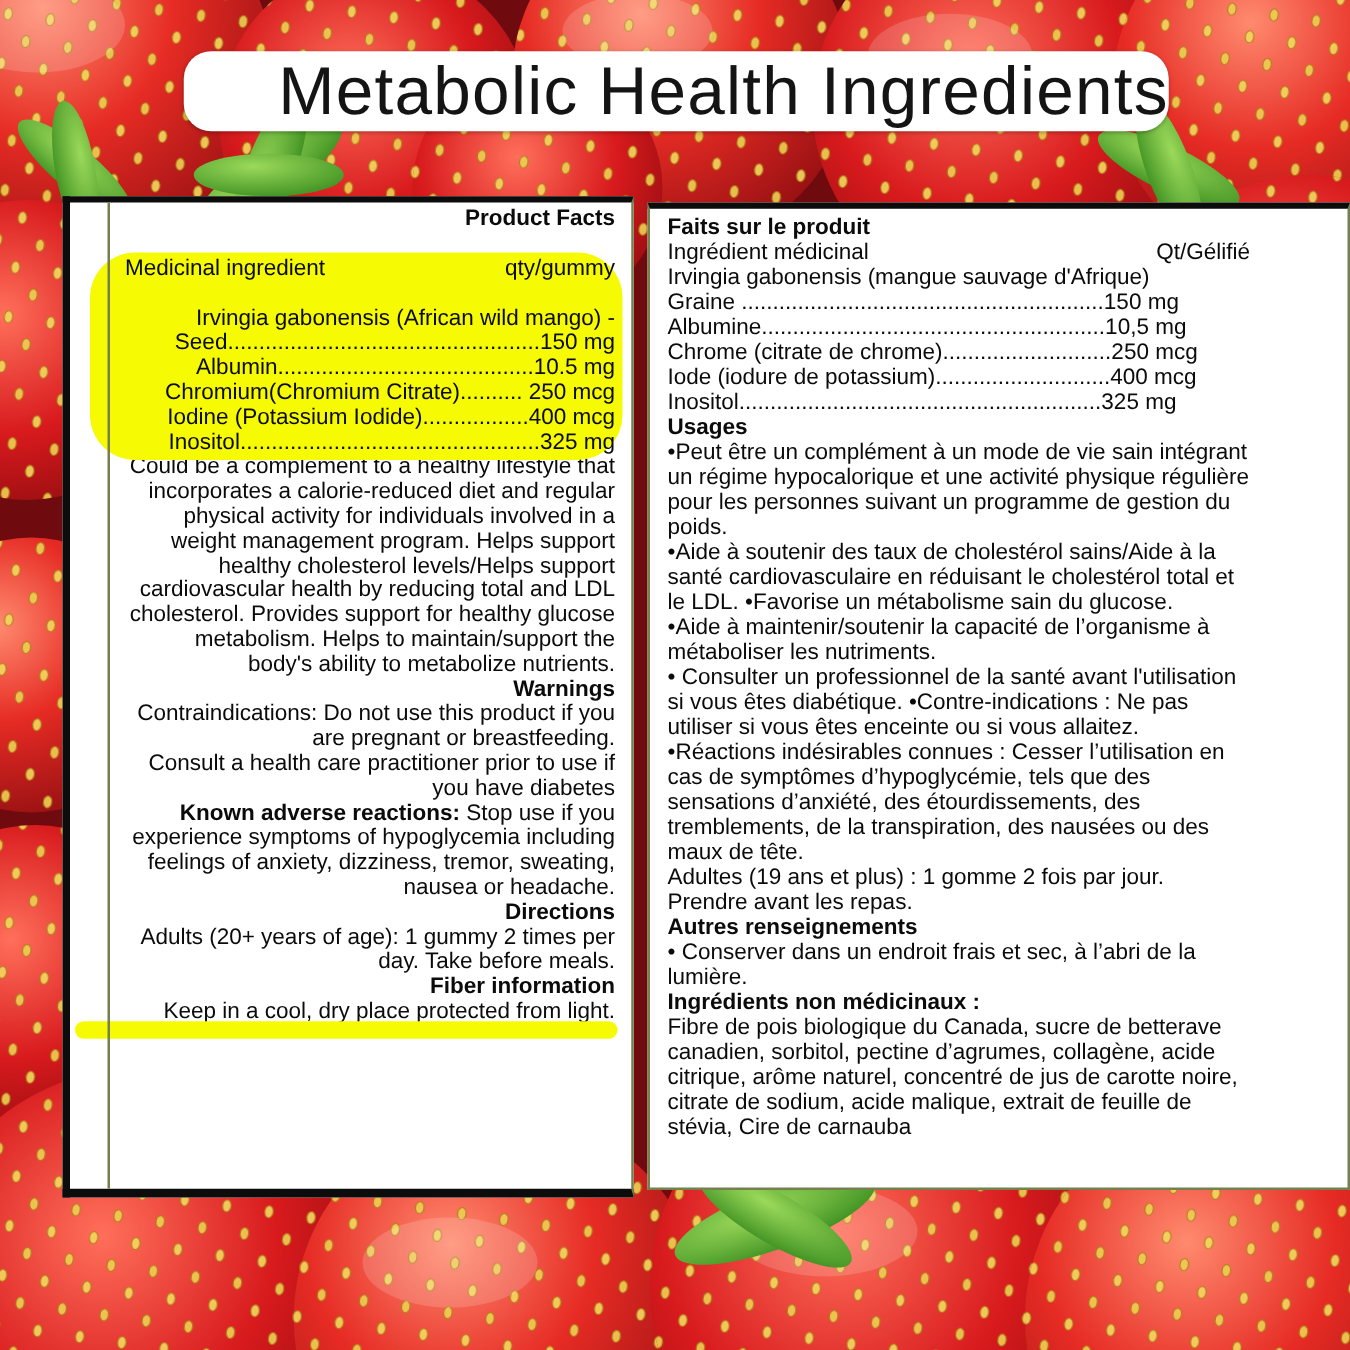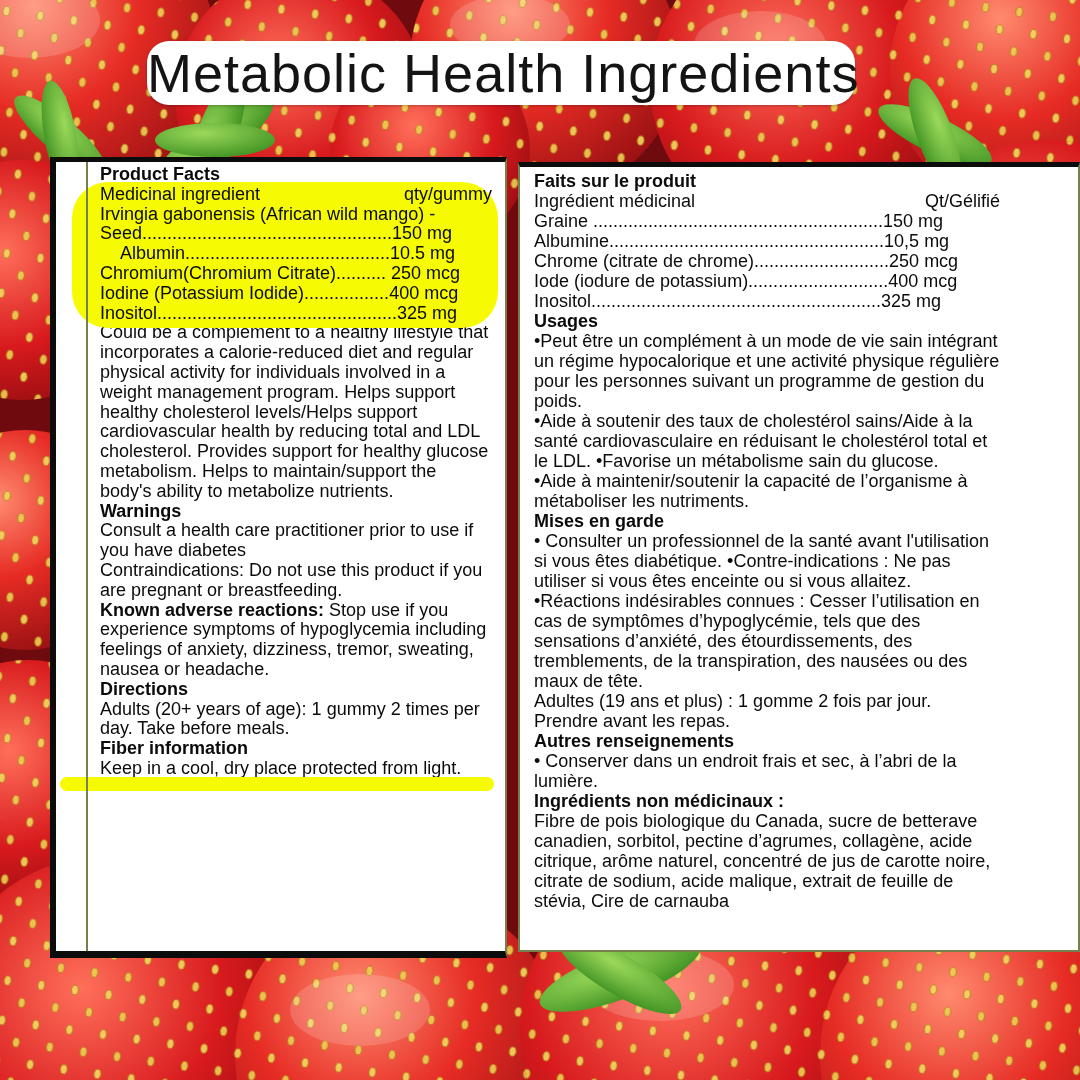--- a/index.html
+++ b/index.html
@@ -1,50 +1,50 @@
 <!DOCTYPE html>
 <html><head>
 <meta charset="utf-8">
 <style>
   html,body{margin:0;padding:0;background:#6f0a0e;}
   #stage{position:relative;width:1080px;height:1080px;overflow:hidden;
          font-family:"Liberation Sans", sans-serif;color:#0b0b0b;}
   #bg{position:absolute;inset:0;z-index:0;}
 
   
-  .banner{position:absolute;left:147px;top:41px;width:708px;height:64px;
+  .banner{position:absolute;left:147px;top:41px;width:788px;height:64px;
           background:#ffffff;border-radius:22px;z-index:3;
-          display:flex;align-items:center;justify-content:flex-start;
+          display:flex;align-items:center;justify-content:flex-end;
           box-shadow:0 1px 3px rgba(0,0,0,.25);}
   .banner h1{margin:0;font-size:54px;font-weight:400;letter-spacing:1px;
              color:#141414;white-space:nowrap;}
 
   
   .panel{position:absolute;background:#ffffff;z-index:2;overflow:hidden;
          box-sizing:border-box;}
   .panel-left{left:50px;top:157px;width:457px;height:801px;
               border-left:6px solid #0c0c0c;border-top:5px solid #0c0c0c;
               border-bottom:7px solid #0c0c0c;border-right:2px solid #75804e;}
   .panel-left .rule{position:absolute;left:30px;top:0;bottom:0;width:2px;
                     background:#75804e;z-index:2;}
   .panel-right{left:518px;top:162px;width:562px;height:790px;
                border:2px solid #75804e;border-top:5px solid #0c0c0c;}
 
   .content{position:absolute;font-size:18px;line-height:19.8px;z-index:1;}
-  .panel-left .content{left:44px;top:3px;width:392px;}
+  .panel-left .content{left:44px;top:3px;width:392px;text-align:right;}
   .panel-right .content{left:14px;top:4px;width:466px;line-height:20px;}
 
   .h{font-weight:bold;}
   .pre{white-space:pre-wrap;}
   .qty-row{display:flex;justify-content:space-between;}
   .b{font-weight:bold;}
 
   
   .hl{position:relative;}
-  .hl > *{position:relative;z-index:1;}
+  .hl > *{position:relative;z-index:1;margin-top:20px;}
   .hl::before{content:"";position:absolute;background:#f6fb04;z-index:0;}
   .hl1::before{top:-3px;bottom:-5px;left:-28px;right:-6px;border-radius:36px;}
   .hl2::before{top:-2px;bottom:-12px;left:-40px;right:-2px;border-radius:42px;}
 </style>
 </head>
 <body>
 <div id="stage">
 
   <svg id="bg" width="1080" height="1080" viewBox="0 0 1080 1080" aria-hidden="true">
     <defs>
@@ -150,49 +150,49 @@
         </div>
         <div class="pre">Irvingia gabonensis (African wild mango) -
 Seed..................................................150 mg
     Albumin.........................................10.5 mg
 Chromium(Chromium Citrate).......... 250 mcg
 Iodine (Potassium Iodide).................400 mcg
 Inositol................................................325 mg</div>
       </div>
       <div>Could be a complement to a healthy lifestyle that incorporates a calorie-reduced diet and regular physical activity for individuals involved in a weight management program. Helps support healthy cholesterol levels/Helps support cardiovascular health by reducing total and LDL cholesterol. Provides support for healthy glucose metabolism. Helps to maintain/support the body's ability to metabolize nutrients.</div>
       <div class="h">Warnings</div>
+      <div>Contraindications: Do not use this product if you are pregnant or breastfeeding.</div>
       <div>Consult a health care practitioner prior to use if you have diabetes</div>
-      <div>Contraindications: Do not use this product if you are pregnant or breastfeeding.</div>
       <div><span class="b">Known adverse reactions:</span><span> Stop use if you experience symptoms of hypoglycemia including feelings of anxiety, dizziness, tremor, sweating, nausea or headache.</span></div>
       <div class="h">Directions</div>
       <div>Adults (20+ years of age): 1 gummy 2 times per day. Take before meals.</div>
       <div class="h">Fiber information</div>
       <div>Keep in a cool, dry place protected from light.</div>
       <div class="hl hl2">
       </div>
     </div>
   </div>
 
   <div class="panel panel-right">
     <div class="content">
       <div class="h">Faits sur le produit</div>
       <div class="qty-row">
         <span>Ingrédient médicinal</span>
         <span>Qt/Gélifié</span>
       </div>
+      <div>Irvingia gabonensis (mangue sauvage d'Afrique)</div>
       <div class="pre">Graine ..........................................................150 mg
 Albumine.......................................................10,5 mg
 Chrome (citrate de chrome)...........................250 mcg
 Iode (iodure de potassium)............................400 mcg
 Inositol..........................................................325 mg</div>
       <div class="h">Usages</div>
       <div class="pre">•Peut être un complément à un mode de vie sain intégrant un régime hypocalorique et une activité physique régulière pour les personnes suivant un programme de gestion du poids.
 •Aide à soutenir des taux de cholestérol sains/Aide à la santé cardiovasculaire en réduisant le cholestérol total et le LDL. •Favorise un métabolisme sain du glucose.
 •Aide à maintenir/soutenir la capacité de l’organisme à métaboliser les nutriments.</div>
-      <div class="h">Mises en garde</div>
       <div>• Consulter un professionnel de la santé avant l'utilisation si vous êtes diabétique. •Contre-indications : Ne pas utiliser si vous êtes enceinte ou si vous allaitez. •Réactions indésirables connues : Cesser l’utilisation en cas de symptômes d’hypoglycémie, tels que des sensations d’anxiété, des étourdissements, des tremblements, de la transpiration, des nausées ou des maux de tête.</div>
       <div>Adultes (19 ans et plus) : 1 gomme 2 fois par jour. Prendre avant les repas.</div>
       <div class="h">Autres renseignements</div>
       <div>• Conserver dans un endroit frais et sec, à l’abri de la lumière.</div>
       <div class="h">Ingrédients non médicinaux :</div>
       <div>Fibre de pois biologique du Canada, sucre de betterave canadien, sorbitol, pectine d’agrumes, collagène, acide citrique, arôme naturel, concentré de jus de carotte noire, citrate de sodium, acide malique, extrait de feuille de stévia, Cire de carnauba</div>
     </div>
   </div>
 
 </div>

